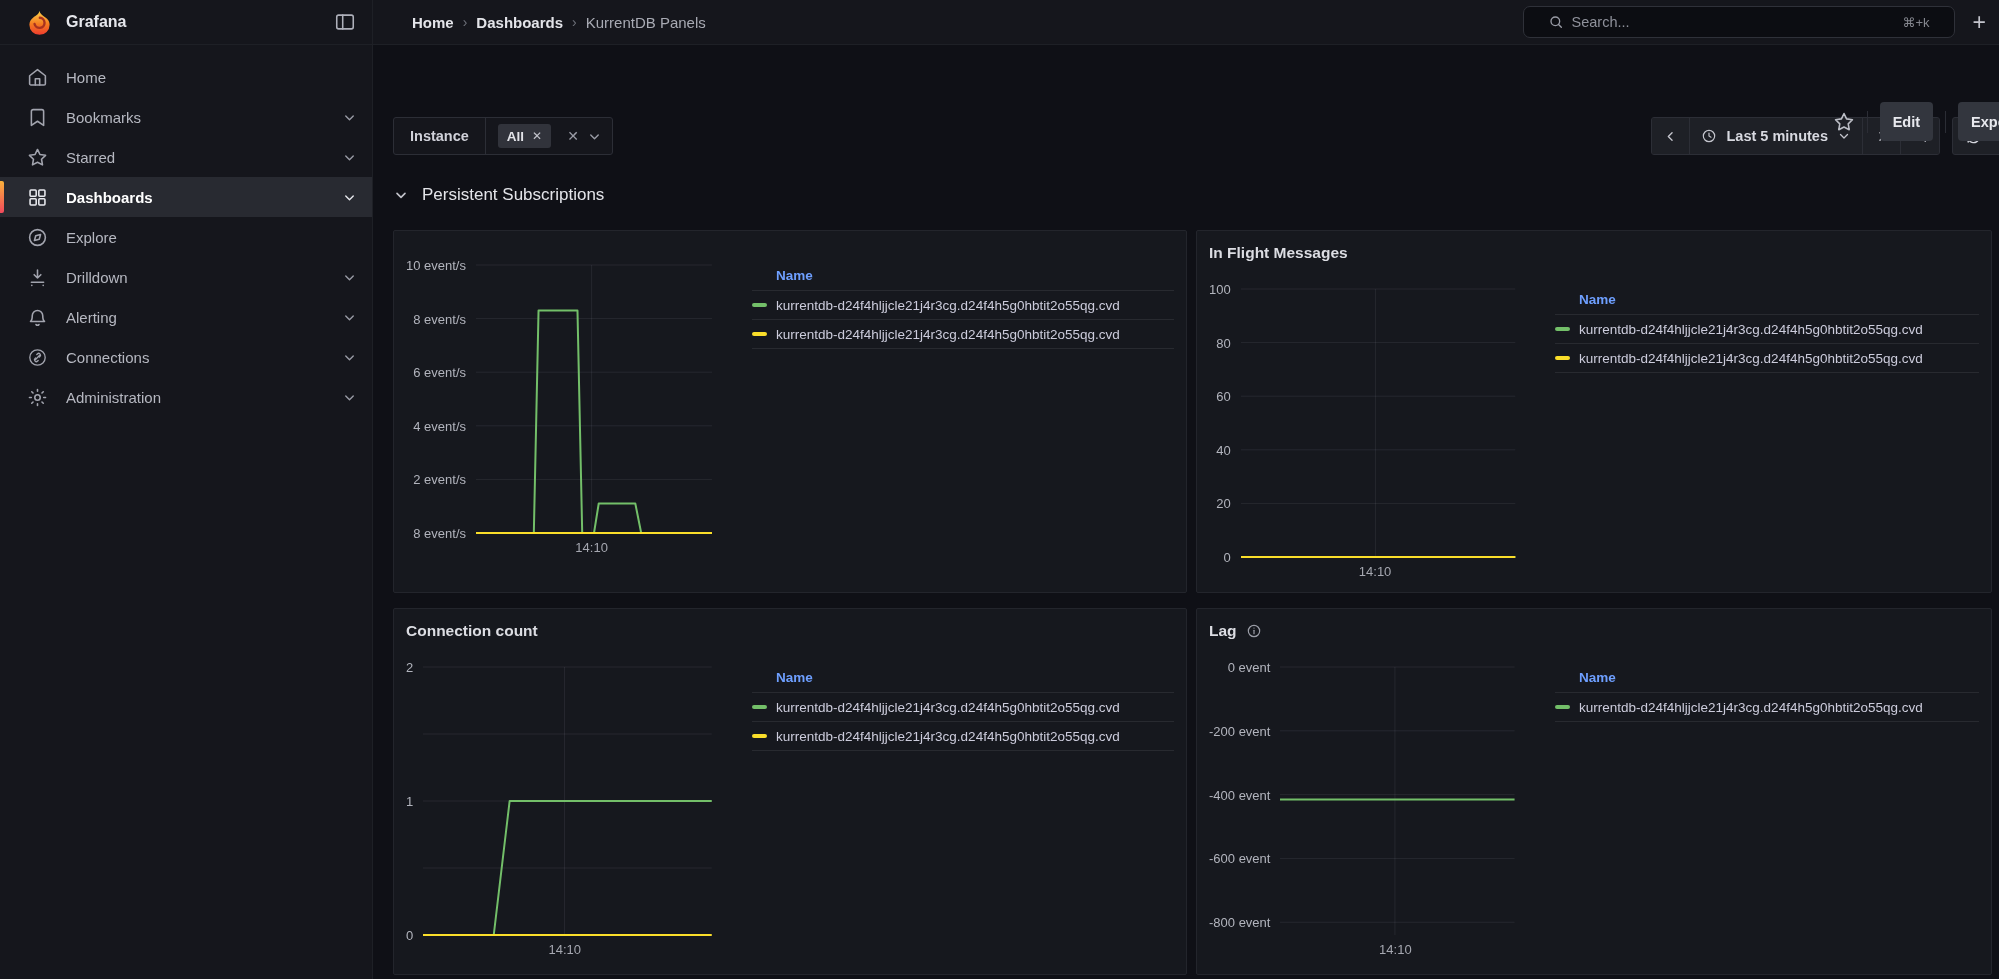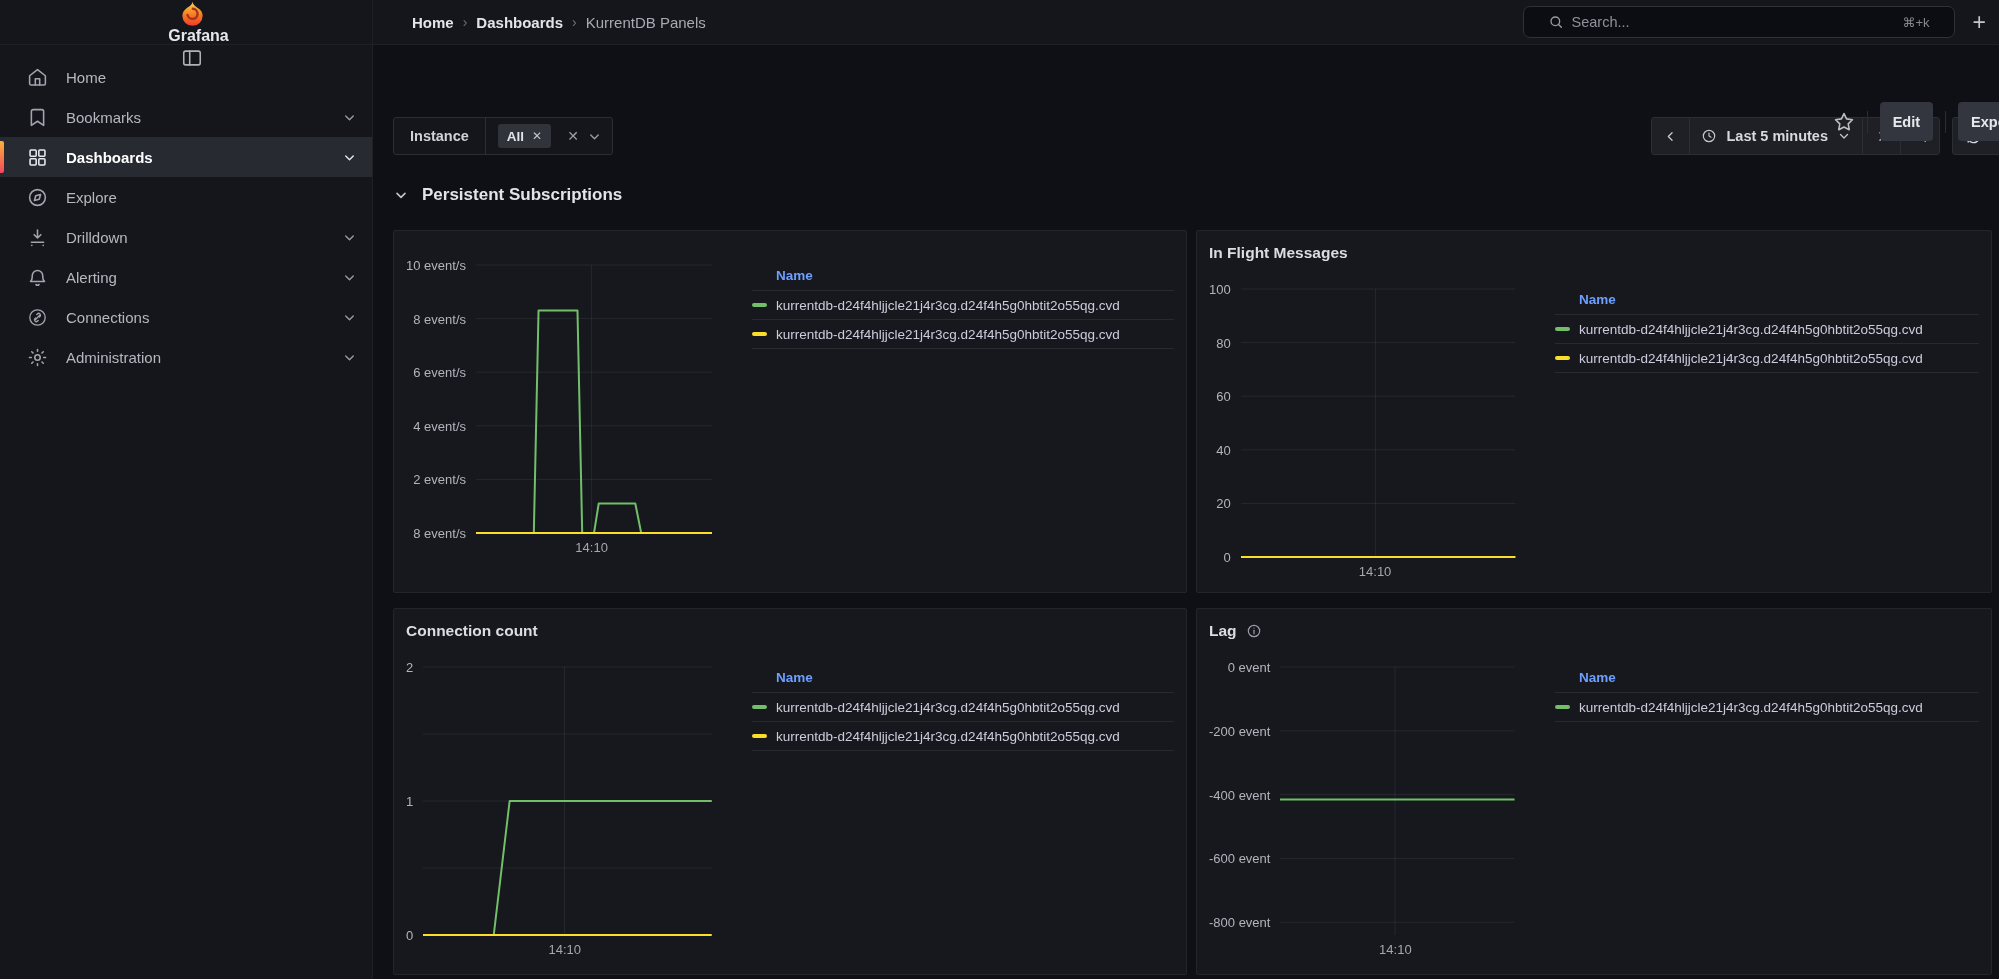--- a/index.html
+++ b/index.html
@@ -8,21 +8,21 @@
     font-family: "Liberation Sans", sans-serif;
     background:#0f1016; color:#d5d6dd;
     position:relative; font-size:14px;
   }
   .icon svg { width:100%; height:100%; display:block; }
   .icon { display:inline-block; flex:none; }
 
   
   .topnav { position:absolute; top:0; left:0; right:0; height:45px;
     background:#15161c; border-bottom:1px solid #1e2026; display:flex; align-items:center; z-index:5;}
-  .brand { width:373px; height:100%; display:flex; align-items:center; padding:0 14px 0 26px; border-right:1px solid #1e2026;flex-direction:column;}
+  .brand { width:373px; height:100%; display:flex; align-items:center; padding:0 14px 0 26px; border-right:1px solid #1e2026;}
   .logo { width:27px; height:27px; }
   .brand-name { margin-left:13px; font-size:16px; font-weight:bold; color:#e6e7ec; flex:1;}
   .dock-btn { width:26px; height:26px; color:#aeb0ba; background:none; border:none; cursor:pointer; padding:2px;}
   .breadcrumb { display:flex; align-items:center; gap:9px; margin-left:39px; font-size:15px;}
   .crumb { color:#e3e4e9; font-weight:bold; }
   .crumb.current { color:#a8aab3; font-weight:normal; }
   .crumb-sep { color:#6d playing;}
   .crumb-sep { color:#6d7079; font-size:14px; }
   .topnav-right { margin-left:auto; display:flex; align-items:center; gap:14px; padding-right:9px;}
   .searchbox { width:432px; height:32px; background:#0c0d12; border:1px solid #2f3139; border-radius:7px;
@@ -70,21 +70,21 @@
     border-right:1px solid #2c2e36; color:#d0d1d9; cursor:pointer; font-family:inherit;}
   .tg-seg:last-child { border-right:none; }
   .tg-seg .icon { width:16px; height:16px; color:#c3c4cc;}
   .time-range-label { font-size:14.5px; font-weight:bold; color:#d8d9e0; white-space:nowrap;}
   .refresh-btn { display:flex; align-items:center; gap:9px; padding:0 12px; background:#1e2026;
     border:1px solid #2c2e36; border-radius:3px; color:#d8d9e0; font-size:14.5px; font-weight:bold; font-family:inherit; cursor:pointer; white-space:nowrap;}
   .refresh-btn .icon { width:17px; height:17px; }
 
   .section-row { position:absolute; top:140px; left:20px; display:flex; align-items:center; gap:13px; cursor:pointer;}
   .section-row .chev { width:16px; height:16px; color:#c3c4cc; }
-  .section-title { font-size:17px; font-weight:bold; color:#e3e4e9; }
+  .section-title { font-size:17px; font-weight:normal; color:#e3e4e9; }
 
   .grid { position:absolute; top:185px; left:20px; width:1599px;
     display:grid; grid-template-columns:794px 796px; grid-template-rows:363px 367px; column-gap:9px; row-gap:15px;}
 
   
   .panel { background:#16181e; border:1px solid #23252c; border-radius:2px; padding:10px 12px; overflow:hidden;}
   .panel-header { height:24px; display:flex; align-items:center; gap:9px; justify-content:flex-start;}
   .panel-title { font-size:15.5px; font-weight:bold; color:#dcdde3; }
   .info-icon { width:16px; height:16px; color:#9a9ca6; }
   .panel-body { display:flex; margin-top:24px; }
@@ -161,20 +161,33 @@
       </span>
       <span class="side-label">Home</span>
     </div>
     <div class="side-item">
       <span class="icon">
         <svg viewBox="0 0 24 24" fill="none" stroke="currentColor" stroke-width="1.8" stroke-linecap="round" stroke-linejoin="round">
           <path d="M19 21 12 16.3 5 21V5a2 2 0 0 1 2-2h10a2 2 0 0 1 2 2z"></path>
         </svg>
       </span>
       <span class="side-label">Bookmarks</span>
+      <span class="chev icon">
+        <svg viewBox="0 0 24 24" fill="none" stroke="currentColor" stroke-width="2.2" stroke-linecap="round" stroke-linejoin="round">
+          <path d="M6 9.5l6 6 6-6"></path>
+        </svg>
+      </span>
+    </div>
+    <div class="side-item">
+      <span class="icon">
+        <svg viewBox="0 0 24 24" fill="none" stroke="currentColor" stroke-width="1.8" stroke-linecap="round" stroke-linejoin="round">
+          <path d="M12 2.8 14.8 8.6 21.2 9.5 16.6 14 17.7 20.4 12 17.4 6.3 20.4 7.4 14 2.8 9.5 9.2 8.6z"></path>
+        </svg>
+      </span>
+      <span class="side-label">Starred</span>
       <span class="chev icon">
         <svg viewBox="0 0 24 24" fill="none" stroke="currentColor" stroke-width="2.2" stroke-linecap="round" stroke-linejoin="round">
           <path d="M6 9.5l6 6 6-6"></path>
         </svg>
       </span>
     </div>
     <div class="side-item active">
       <span class="icon">
         <svg viewBox="0 0 24 24" fill="none" stroke="currentColor" stroke-width="1.8" stroke-linecap="round" stroke-linejoin="round">
           <rect x="3.5" y="3.5" width="7" height="7" rx="1"></rect>

